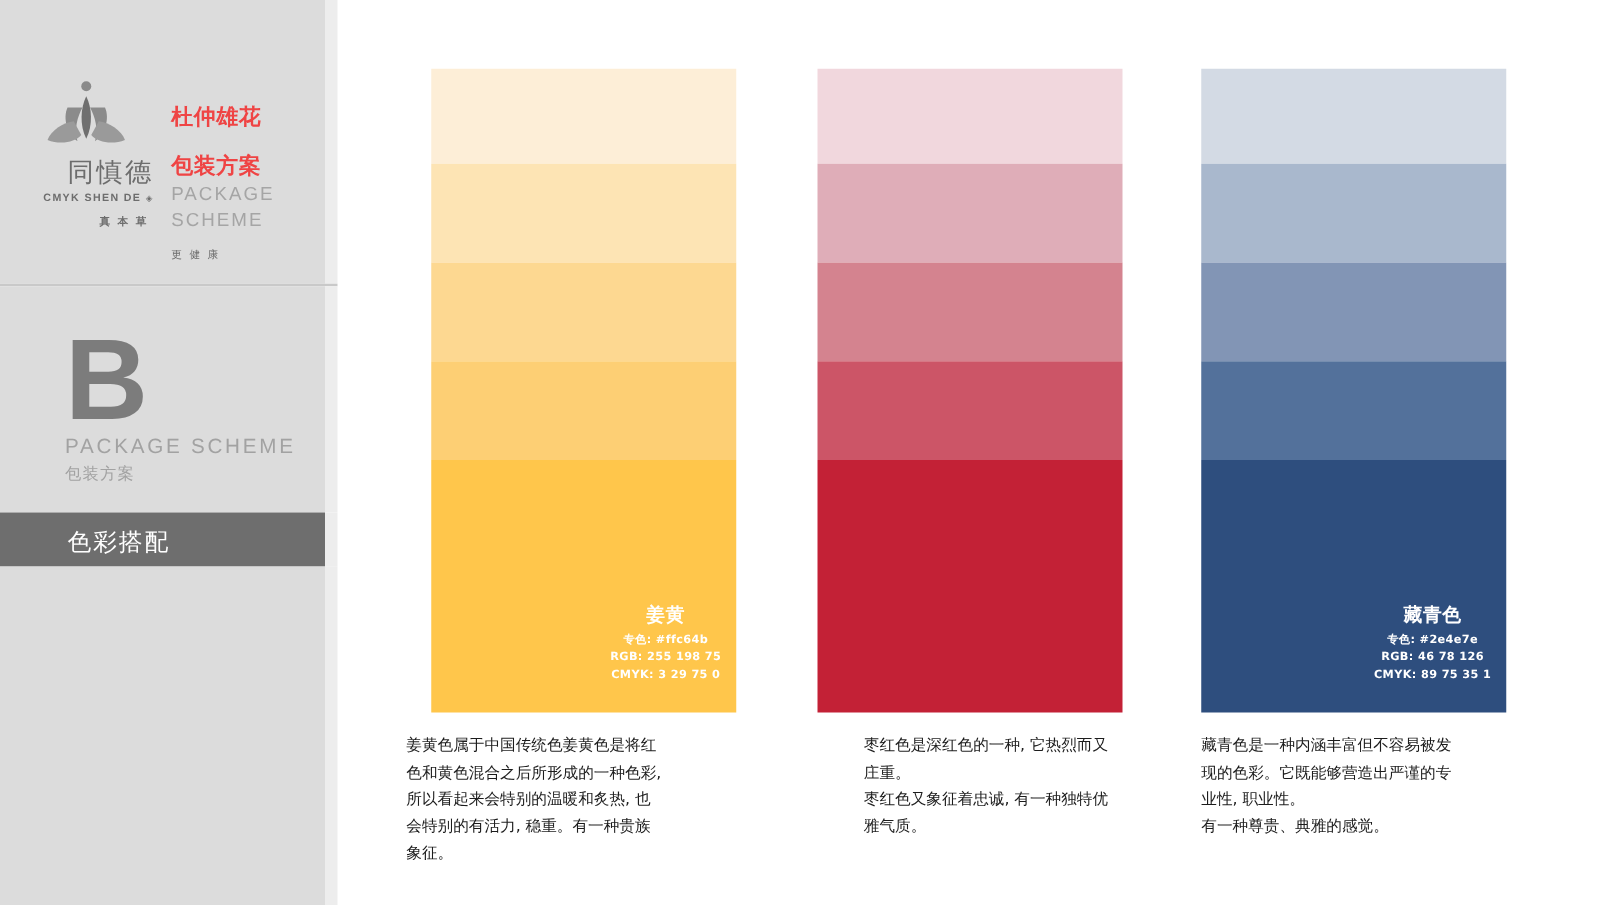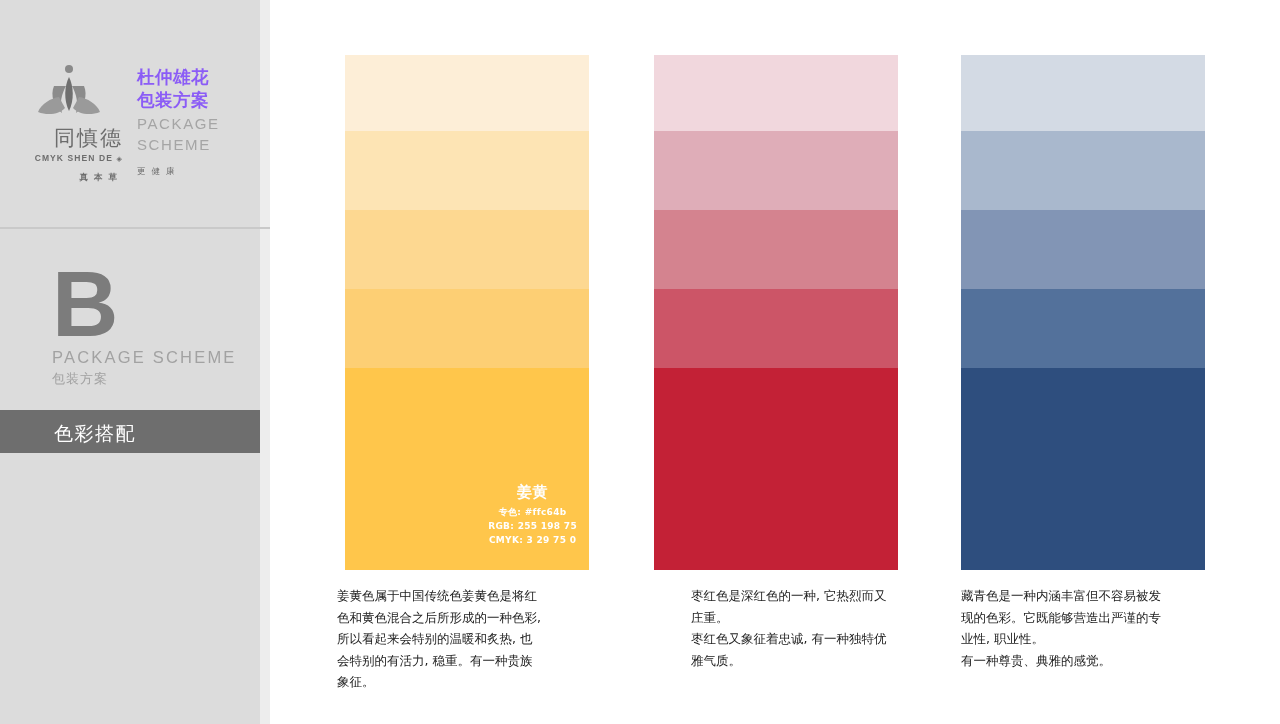--- a/index.html
+++ b/index.html
@@ -96,24 +96,25 @@
   }
 
   .logo-text {
     padding-top: 6px;
     width: 108px;
   }
   .logo-title-cn {
     font-family: Liberation Serif, serif;
     font-size: 17.5px;
     font-weight: bold;
-    color: #8b5cf6;
+    color: #ef4444;
     line-height: 1.32;
     letter-spacing: 0.5px;
     white-space: nowrap;
+    margin-top: 16px;
   }
   .logo-title-en {
     font-size: 15px;
     color: #a5a5a5;
     line-height: 1.28;
     letter-spacing: 1.6px;
     margin-top: 2px;
   }
   .brand-slogan-right {
     font-family: Liberation Mono, monospace;
@@ -209,21 +210,21 @@
   .desc {
     position: absolute;
     top: 585px;
     width: 244px;
     font-family: "DejaVu Sans", sans-serif;
     font-size: 12.5px;
     line-height: 1.72;
     color: #1c1c1c;
     white-space: pre-line;
   }
-  .desc.c0 { left: 337px; }
+  .desc.c0 { left: 325px; }
   .desc.c1 { left: 691px; }
   .desc.c2 { left: 961px; }
 </style>
 </head>
 <body>
 
 <div class="sidebar">
   <div class="sidebar-block top"></div>
   <div class="sidebar-edge top"></div>
   <div class="sidebar-divider"></div>
@@ -287,20 +288,26 @@
   <div class="swatch" style="background: rgb(204, 85, 103); height: 79px;"></div>
   <div class="swatch" style="background: rgb(195, 33, 54); height: 202px;"></div>
 </div>
 
 <div class="palette c2">
   <div class="swatch" style="background: rgb(211, 218, 228); height: 76px;"></div>
   <div class="swatch" style="background: rgb(169, 184, 205); height: 79px;"></div>
   <div class="swatch" style="background: rgb(130, 149, 181); height: 79px;"></div>
   <div class="swatch" style="background: rgb(83, 113, 155); height: 79px;"></div>
   <div class="swatch" style="background: rgb(46, 78, 126); height: 202px;"></div>
+  <div class="swatch-info">
+    <div class="swatch-name">藏青色</div>
+    <div class="swatch-line"><span>专色</span>: <span>#2e4e7e</span></div>
+    <div class="swatch-line"><span>RGB</span>: <span>46 78 126</span></div>
+    <div class="swatch-line"><span>CMYK</span>: <span>89 75 35 1</span></div>
+  </div>
 </div>
 
 <div class="desc c0">姜黄色属于中国传统色姜黄色是将红
 色和黄色混合之后所形成的一种色彩,
 所以看起来会特别的温暖和炙热, 也
 会特别的有活力, 稳重。有一种贵族
 象征。</div>
 <div class="desc c1">枣红色是深红色的一种, 它热烈而又
 庄重。
 枣红色又象征着忠诚, 有一种独特优

